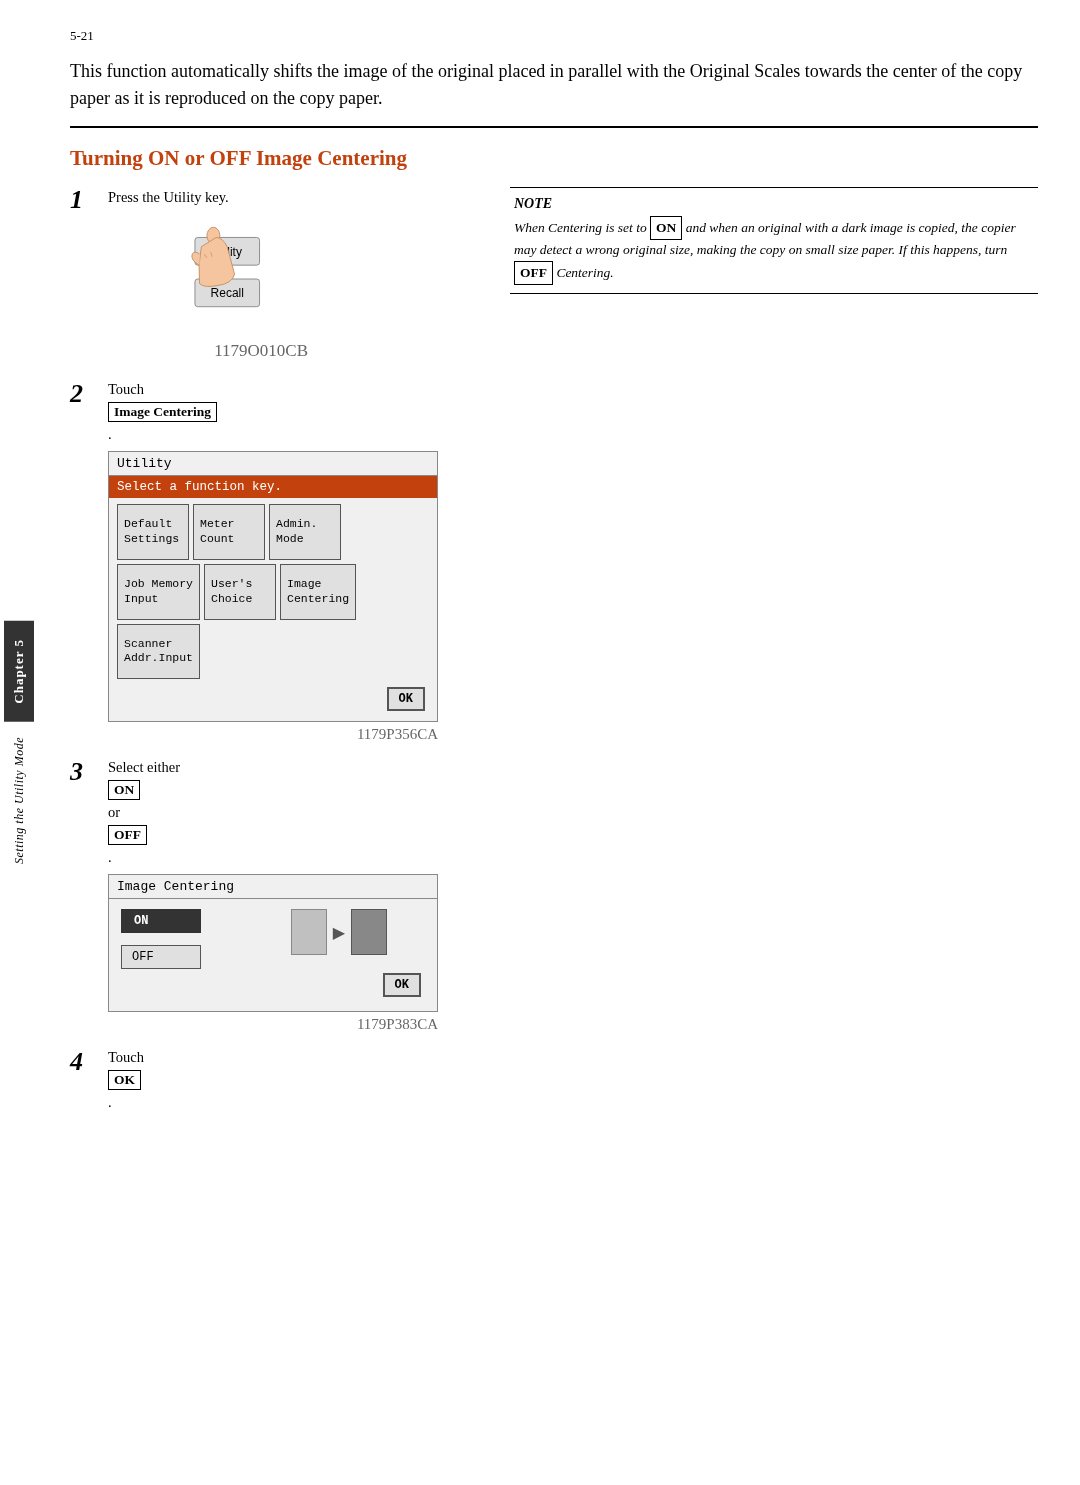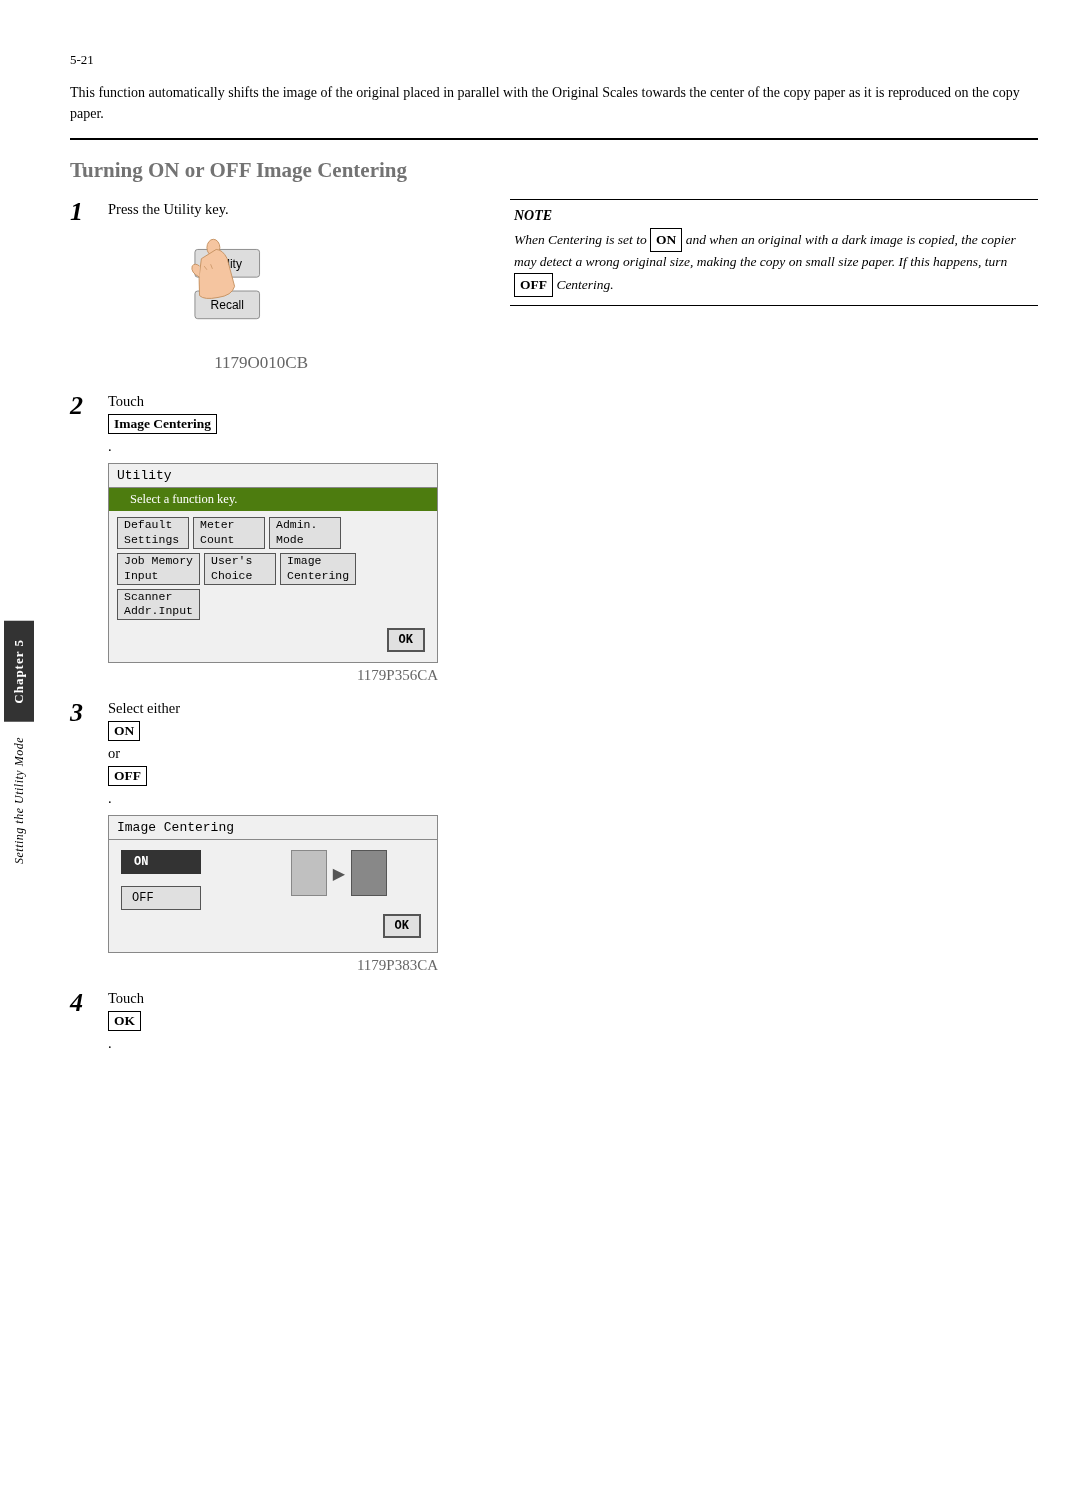--- a/index.html
+++ b/index.html
@@ -52,45 +52,44 @@
     .main-content {
       margin-left: 38px;
       padding: 28px 42px 28px 32px;
     }
 
     
     .page-number {
       font-size: 13px;
       color: #000;
       margin-bottom: 2px;
-      margin-top: 24px;
     }
     .chapter-title {
       font-size: 28px;
       font-weight: bold;
       color: #000;
       margin-bottom: 4px;
       border-bottom: 3px solid #000;
       padding-bottom: 6px;
     }
 
     
     .intro-text {
-      font-size: 14px;
+      font-size: 18px;
       line-height: 1.5;
       margin: 14px 0 18px 0;
       border-bottom: 2px solid #000;
       padding-bottom: 14px;
     }
 
     
     .section-heading {
       font-size: 21px;
       font-weight: bold;
-      color: #737373;
+      color: #c2410c;
       margin-bottom: 16px;
     }
 
     
     .steps-container {
       display: flex;
       flex-direction: column;
       gap: 0px;
     }
 
@@ -195,39 +194,39 @@
       width: 330px;
     }
     .screen-header {
       background: #f0f0f0;
       padding: 4px 8px;
       font-size: 13px;
       font-family: 'Courier New', monospace;
       border-bottom: 1px solid #888;
     }
     .screen-subheader {
-      background: #4d7c0f;
+      background: #c2410c;
       color: #fff;
-      padding: 4px 21px;
+      padding: 4px 8px;
       font-size: 12.5px;
-      font-family: Liberation Serif, serif;
+      font-family: Liberation Mono, monospace;
     }
     .screen-body {
       background: #f0f0f0;
       padding: 6px 8px;
     }
     .screen-row {
       display: flex;
       gap: 4px;
       margin-bottom: 4px;
     }
     .screen-btn {
       border: 1.5px solid #555;
       background: #e0e0e0;
-      padding: 0 6px;
+      padding: 12px 6px;
       font-size: 11.5px;
       font-family: 'Courier New', monospace;
       min-width: 72px;
       line-height: 1.3;
       text-align: left;
     }
     .screen-ok-row {
       display: flex;
       justify-content: flex-end;
       padding: 4px 4px 4px 0;

